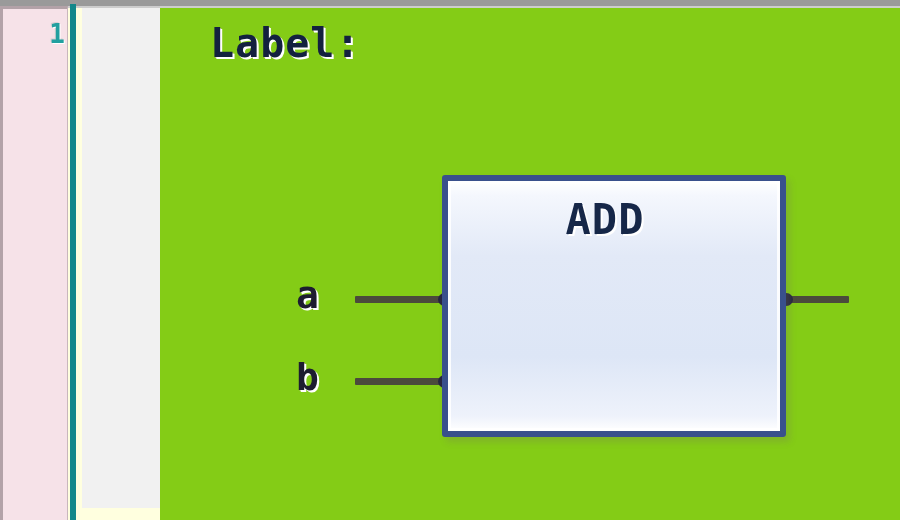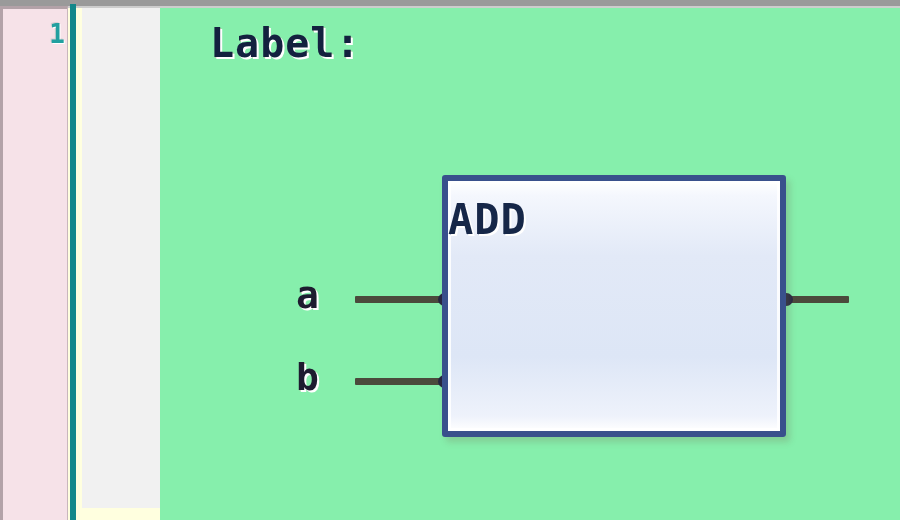--- a/index.html
+++ b/index.html
@@ -74,21 +74,21 @@
     left: 160px; top: 8px;
     width: 10px; height: 500px;
     background: linear-gradient(to right, #f8f8f0, #ffffdf);
   }
 
   
   .canvas {
     position: absolute;
     left: 160px; top: 8px;
     width: 740px; height: 512px;
-    background: #86efac;
+    background: #84cc16;
   }
 
   
   .network-label {
     position: absolute;
     left: 50px; top: 12px;
     font-family: "DejaVu Sans Mono", "Liberation Mono", monospace;
     font-size: 40px;
     font-weight: bold;
     letter-spacing: 1px;
@@ -116,21 +116,21 @@
     position: absolute;
     left: 0; top: 0; right: 0; bottom: 0;
     box-sizing: border-box;
     border: 3px solid rgba(255,255,255,0.85);
     pointer-events: none;
   }
   .fb-title {
     position: absolute;
     left: 0; right: 18px;
     top: 18px;
-    text-align: left;
+    text-align: center;
     font-family: "DejaVu Sans Mono", "Liberation Mono", monospace;
     font-size: 42px;
     font-weight: bold;
     letter-spacing: 1px;
     color: #162748;
     text-shadow: 2px 2px 0 #ffffff, 1px 1px 0 #b9c2d8;
     line-height: 1;
   }
 
   

